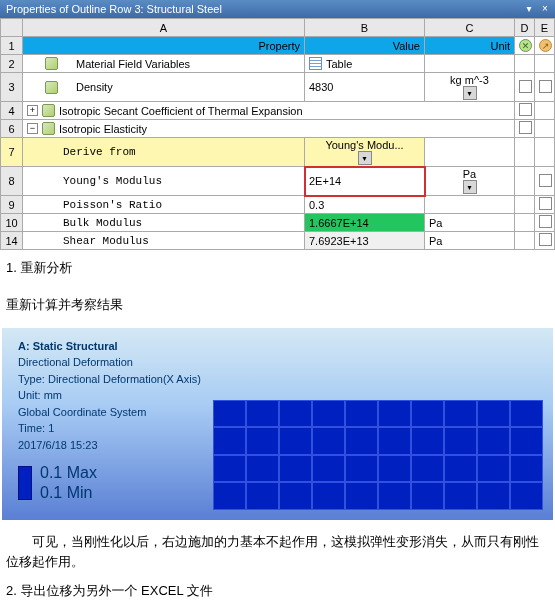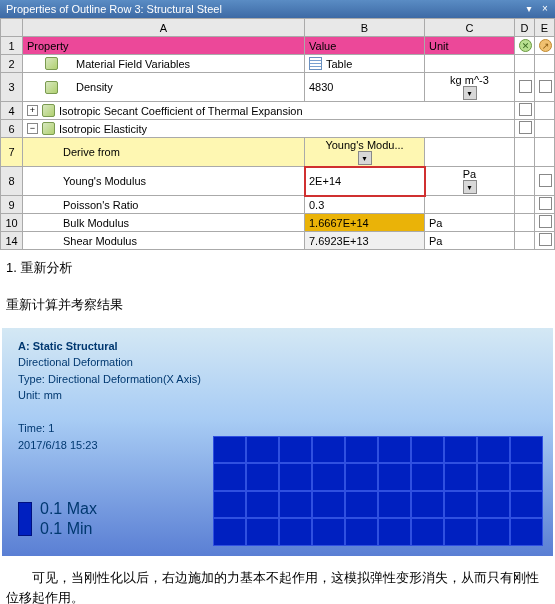--- a/index.html
+++ b/index.html
@@ -5,43 +5,43 @@
 * { box-sizing: border-box; margin: 0; padding: 0; }
 body { font-family: "Microsoft YaHei", Arial, sans-serif; font-size: 12px; background: #fff; width: 555px; }
 
 .panel-header { background: linear-gradient(#5a8cc4, #3d6aa5); color: #fff; padding: 3px 6px; font-size: 11px; position: relative; }
 .panel-header .ctl { position: absolute; right: 4px; top: 2px; display: flex; gap: 4px; }
 .panel-header .ctl span { width: 12px; height: 12px; display: inline-flex; align-items: center; justify-content: center; cursor: pointer; font-size: 10px; color: #fff; }
 
 .grid { border-collapse: collapse; width: 100%; table-layout: fixed; font-size: 11px; }
 .grid th, .grid td { border: 1px solid #aaa; padding: 1px 4px; height: 18px; overflow: hidden; white-space: nowrap; }
 .grid th { background: #e8e8e8; font-weight: normal; text-align: center; }
-.col-hdr { background: #ec4899; text-align: left; }
+.col-hdr { background: #0ea5e9; text-align: right; }
 .row-hdr { background: #e8e8e8; text-align: center; width: 22px; }
 .prop-cell { display: flex; align-items: center; gap: 4px; }
 .indent1 { padding-left: 18px; gap: 18px; }
-.indent2 { padding-left: 36px; }
+.indent2 { padding-left: 36px; font-family: Liberation Mono, monospace; }
 .tree-btn { width: 11px; height: 11px; border: 1px solid #888; display: inline-flex; align-items: center; justify-content: center; font-size: 9px; line-height: 1; cursor: pointer; background: #fff; }
 .ico { width: 13px; height: 13px; display: inline-block; }
 .ico-doc { background: linear-gradient(135deg,#d8e8c0,#b0d070); border:1px solid #7a9a50; border-radius:2px; }
 .ico-tbl { background: repeating-linear-gradient(#fff,#fff 2px,#7aa0d0 2px,#7aa0d0 3px); border:1px solid #6a90c0; }
 .yellow-row td { background: #fef7b2; }
 .val-dd { display:flex; justify-content:space-between; align-items:center;flex-direction:column; }
 .dd-arrow { width:14px; height:14px; background:#d8d8d8; border:1px solid #888; display:inline-flex; align-items:center; justify-content:center; font-size:8px; cursor:pointer; }
 .highlight { outline: 2px solid #d03030; outline-offset: -1px; margin-left: 8px; }
 .chk { width:13px; height:13px; border:1px solid #888; background:#fff; display:inline-block; }
 .de-cell { text-align:center; }
 .de-green { background:#b8e090; border:1px solid #6a9a40; border-radius:7px; width:13px; height:13px; display:inline-flex; align-items:center; justify-content:center; font-size:9px; color:#3a6a20; }
 .de-orange { background:#f0c070; border:1px solid #c08a30; border-radius:7px; width:13px; height:13px; display:inline-flex; align-items:center; justify-content:center; font-size:9px; color:#8a5a10; }
 
 .body-text { padding: 8px 6px; font-size: 13px; line-height: 1.6; }
 .watermark-wrap { position: relative; }
 .watermark { position:absolute; left:50%; top:50%; transform:translate(-50%,-50%); font-size:24px; font-style:italic; color:rgba(120,150,120,0.25); font-weight:bold; pointer-events:none;margin-top:44px; }
 
-.viz { background: linear-gradient(#d4e8f4,#a8ccf4 40%,#5a7fd4); height: 228px; position: relative; margin: 4px 2px; padding-left: 32px; }
+.viz { background: linear-gradient(#d4e8f4,#a8ccf4 40%,#5a7fd4); height: 192px; position: relative; margin: 4px 2px; padding-left: 32px; }
 .viz-label { position:absolute; left:16px; top:10px; color:#003870; font-size:11px; line-height:1.5; }
 .viz-label b { font-weight:bold; }
 .legend { position:absolute; left:16px; bottom:20px; }
 .legend-bar { width:14px; height:34px; background:#0020c0; border:1px solid #001080; }
 .legend-txt { color:#003870; font-size:16px; position:absolute; left:22px; white-space:nowrap; }
 .mesh { position:absolute; right:10px; bottom:10px; width:330px; height:110px; background:#0020c0; display:grid; grid-template-columns:repeat(10,1fr); grid-template-rows:repeat(4,1fr); }
 .mesh div { border:1px solid #3050e0; }
 </style>
 </head>
 <body>
@@ -186,21 +186,21 @@
         <td></td>
     <td class="de-cell"><span class="chk"></span></td>
   </tr>
   <tr>
     <td class="row-hdr">10</td>
     <td>
           <div class="prop-cell indent2">
             <span>Bulk Modulus</span>
           </div>
         </td>
-    <td style="background:#eab308"><span>1.6667E+14</span></td>
+    <td style="background:#22c55e"><span>1.6667E+14</span></td>
     <td><span>Pa</span></td>
     <td></td>
     <td class="de-cell"><span class="chk"></span></td>
   </tr>
   <tr>
     <td class="row-hdr">14</td>
     <td>
           <div class="prop-cell indent2">
             <span>Shear Modulus</span>
           </div>
@@ -218,21 +218,21 @@
   <span>重新计算并考察结果</span>
   <span class="watermark">1CAE.COM</span>
 </div>
 
 <div class="viz">
   <div class="viz-label">
     <b>A: Static Structural</b><br>
     <span>Directional Deformation</span><br>
     <span>Type: Directional Deformation(X Axis)</span><br>
     <span>Unit: mm</span><br>
-    <br>
+    <span>Global Coordinate System</span><br>
     <span>Time: 1</span><br>
     <span>2017/6/18 15:23</span>
   </div>
   <div class="legend">
     <div class="legend-bar"></div>
     <span class="legend-txt" style="top:-2px">0.1 Max</span>
     <span class="legend-txt" style="bottom:-2px">0.1 Min</span>
   </div>
   <div class="mesh">
     <div></div>

